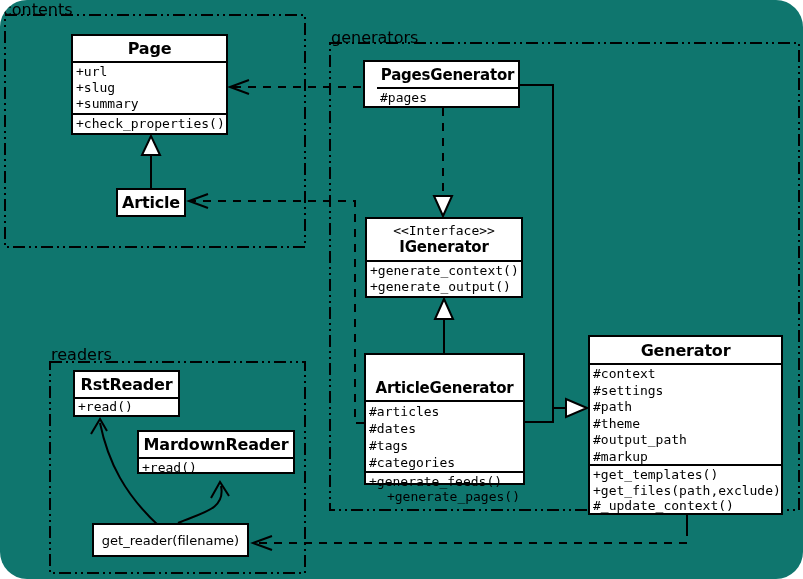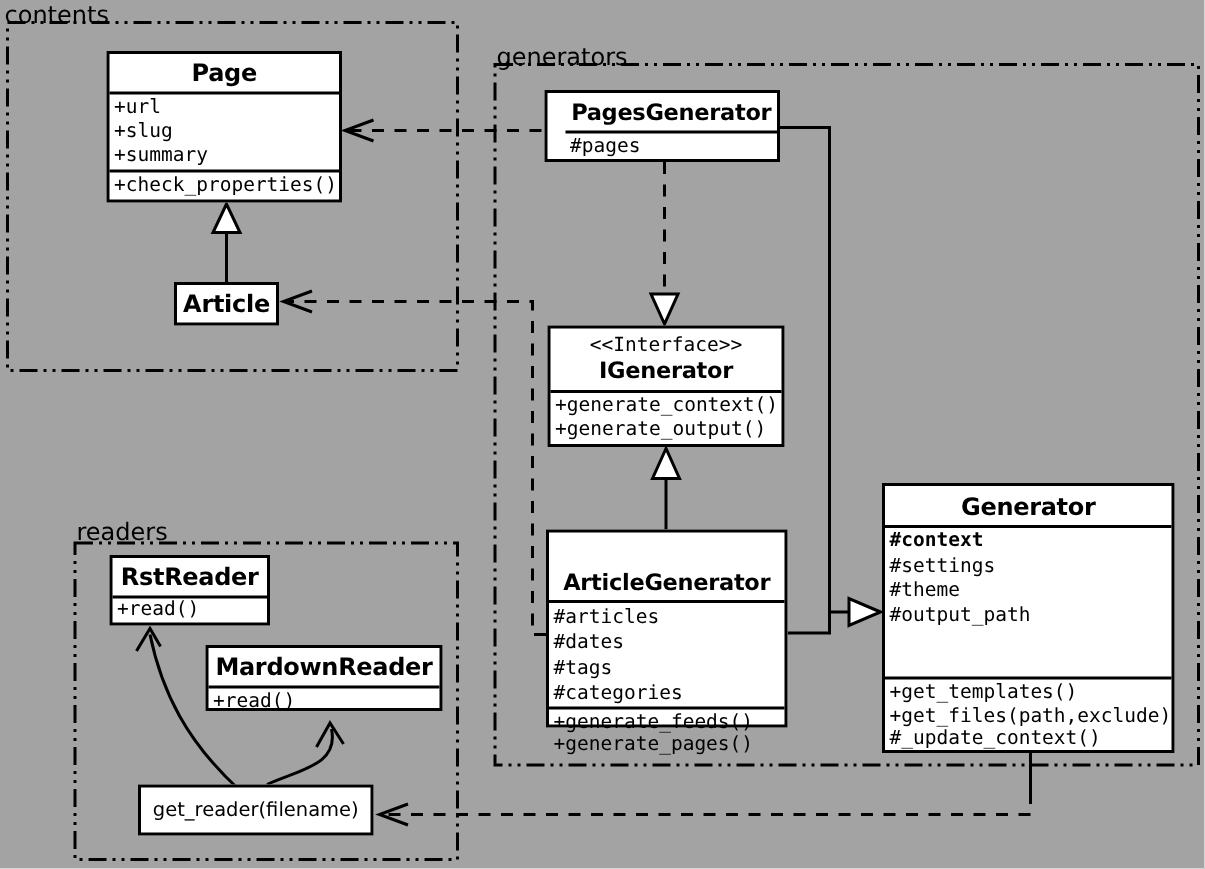--- a/index.html
+++ b/index.html
@@ -1,21 +1,22 @@
 <!DOCTYPE html>
 <html><head>
 <meta charset="utf-8">
 <style>
   html,body{margin:0;padding:0;background:#ffffff;}
   #canvas{
     position:relative;
     width:803px;height:579px;
-    background:#a3a3a3;
+    background:#0f766e;
     font-family:"DejaVu Sans","Liberation Sans",sans-serif;
     overflow:hidden;
+    border-radius:27px;
   }
   #wires{position:absolute;left:0;top:0;z-index:1;}
   .pkg-label{
     position:absolute;z-index:3;
     font-size:16px;color:#000;line-height:17px;
     white-space:nowrap;
   }
   .uml-class{
     position:absolute;z-index:2;
     background:#fff;border:2px solid #000;
@@ -154,31 +155,33 @@
   <div class="uml-class" style="left:364px;top:353px;width:161px;height:132px;">
     <div class="c-title" style="height:25px;margin-top:20px;">ArticleGenerator</div>
     <div class="c-comp" style="height:71px;">
       <div class="member" style="line-height:17px;">#articles</div>
       <div class="member" style="line-height:17px;">#dates</div>
       <div class="member" style="line-height:17px;">#tags</div>
       <div class="member" style="line-height:17px;">#categories</div>
     </div>
     <div class="c-comp" style="height:44px;">
       <div class="member" style="line-height:15px;">+generate_feeds()</div>
-      <div class="member" style="line-height:15px;">+generate_pages()</div>
-    </div>
-  </div>
-
-  <div class="uml-class" style="left:588px;top:322px;width:195px;height:180px;">
+      <div class="member" style="line-height:15px;text-align:right;">+generate_pages()</div>
+    </div>
+  </div>
+
+  <div class="uml-class" style="left:588px;top:335px;width:195px;height:180px;">
     <div class="c-title" style="height:26px;font-size:16px;">Generator</div>
     <div class="c-comp" style="height:101px;">
-      <div class="member" style="line-height:16.5px;font-weight:bold;">#context</div>
+      <div class="member" style="line-height:16.5px;">#context</div>
       <div class="member" style="line-height:16.5px;">#settings</div>
+      <div class="member" style="line-height:16.5px;">#path</div>
       <div class="member" style="line-height:16.5px;">#theme</div>
       <div class="member" style="line-height:16.5px;">#output_path</div>
+      <div class="member" style="line-height:16.5px;">#markup</div>
     </div>
     <div class="c-comp" style="height:49px;">
       <div class="member" style="line-height:15.5px;">+get_templates()</div>
       <div class="member" style="line-height:15.5px;text-align:center;">+get_files(path,exclude)</div>
       <div class="member" style="line-height:15.5px;">#_update_context()</div>
     </div>
   </div>
 
   <div class="uml-class" style="left:73px;top:370px;width:107px;height:47px;">
     <div class="c-title" style="height:25px;font-size:16px;">RstReader</div>

